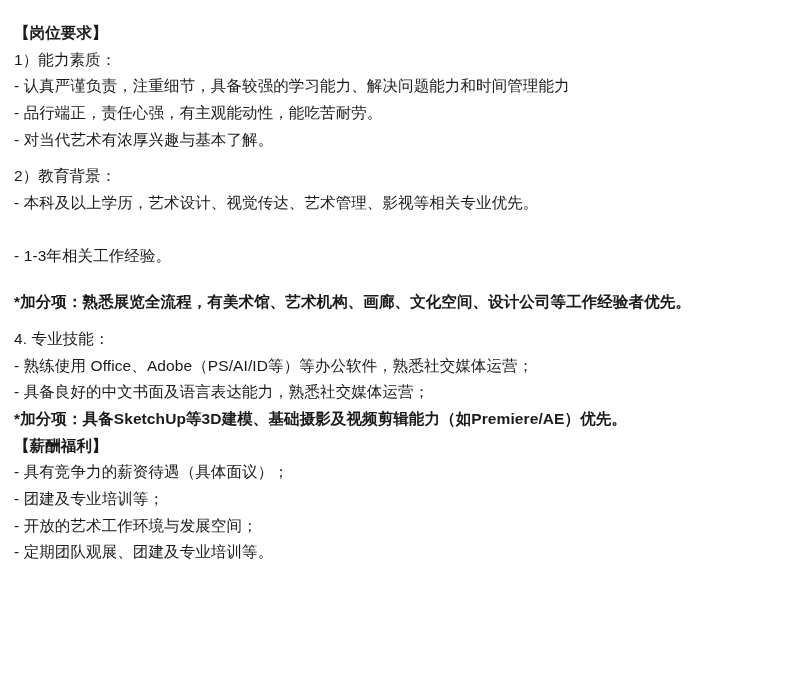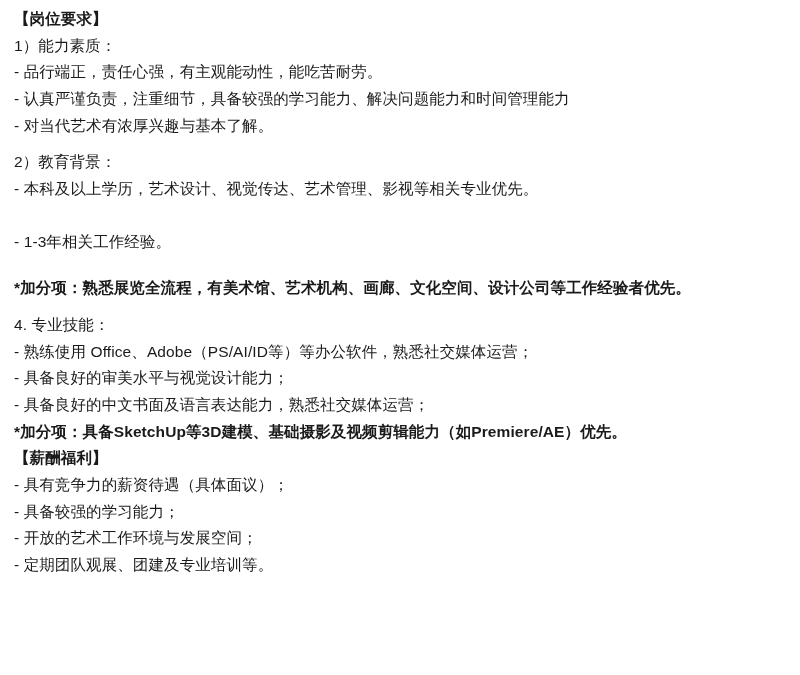--- a/index.html
+++ b/index.html
@@ -8,21 +8,21 @@
     background: #ffffff;
   }
   body {
     width: 800px;
     height: 675px;
     font-family: "Liberation Sans", "DejaVu Sans", sans-serif;
     color: #1a1a1a;
     overflow: hidden;
   }
   .doc {
-    padding: 6px 14px 0 14px;
+    padding: 20px 14px 0 14px;
     box-sizing: border-box;
     width: 800px;
   }
   .line {
     font-size: 15.5px;
     line-height: 1.72;
     white-space: pre-wrap;
     letter-spacing: 0.1px;
   }
   .bold {
@@ -31,35 +31,34 @@
   .spacer-sm { height: 10px; }
   .spacer-md { height: 16px; }
   .spacer-lg { height: 20px; }
 </style>
 </head>
 <body>
 
 <div class="doc" id="doc-root">
     <div class="line bold">【岗位要求】</div>
     <div class="line">1）能力素质：</div>
+    <div class="line">- 认真严谨负责，注重细节，具备较强的学习能力、解决问题能力和时间管理能力</div>
     <div class="line">- 品行端正，责任心强，有主观能动性，能吃苦耐劳。</div>
-    <div class="line">- 认真严谨负责，注重细节，具备较强的学习能力、解决问题能力和时间管理能力</div>
     <div class="line">- 对当代艺术有浓厚兴趣与基本了解。</div>
     <div class="spacer-sm"></div>
     <div class="line">2）教育背景：</div>
     <div class="line">- 本科及以上学历，艺术设计、视觉传达、艺术管理、影视等相关专业优先。</div>
     <div class="spacer-md"></div>
     <div class="spacer-sm"></div>
     <div class="line">- 1-3年相关工作经验。</div>
     <div class="spacer-lg"></div>
     <div class="line bold">*加分项：熟悉展览全流程，有美术馆、艺术机构、画廊、文化空间、设计公司等工作经验者优先。</div>
     <div class="spacer-sm"></div>
     <div class="line">4. 专业技能：</div>
     <div class="line">- 熟练使用 Office、Adobe（PS/AI/ID等）等办公软件，熟悉社交媒体运营；</div>
-    <div class="line">- 具备良好的审美水平与视觉设计能力；</div>
     <div class="line">- 具备良好的中文书面及语言表达能力，熟悉社交媒体运营；</div>
     <div class="line bold">*加分项：具备SketchUp等3D建模、基础摄影及视频剪辑能力（如Premiere/AE）优先。</div>
     <div class="line bold">【薪酬福利】</div>
     <div class="line">- 具有竞争力的薪资待遇（具体面议）；</div>
-    <div class="line">- 具备较强的学习能力；</div>
+    <div class="line">- 团建及专业培训等；</div>
     <div class="line">- 开放的艺术工作环境与发展空间；</div>
     <div class="line">- 定期团队观展、团建及专业培训等。</div>
   </div>
 
 </body></html>

